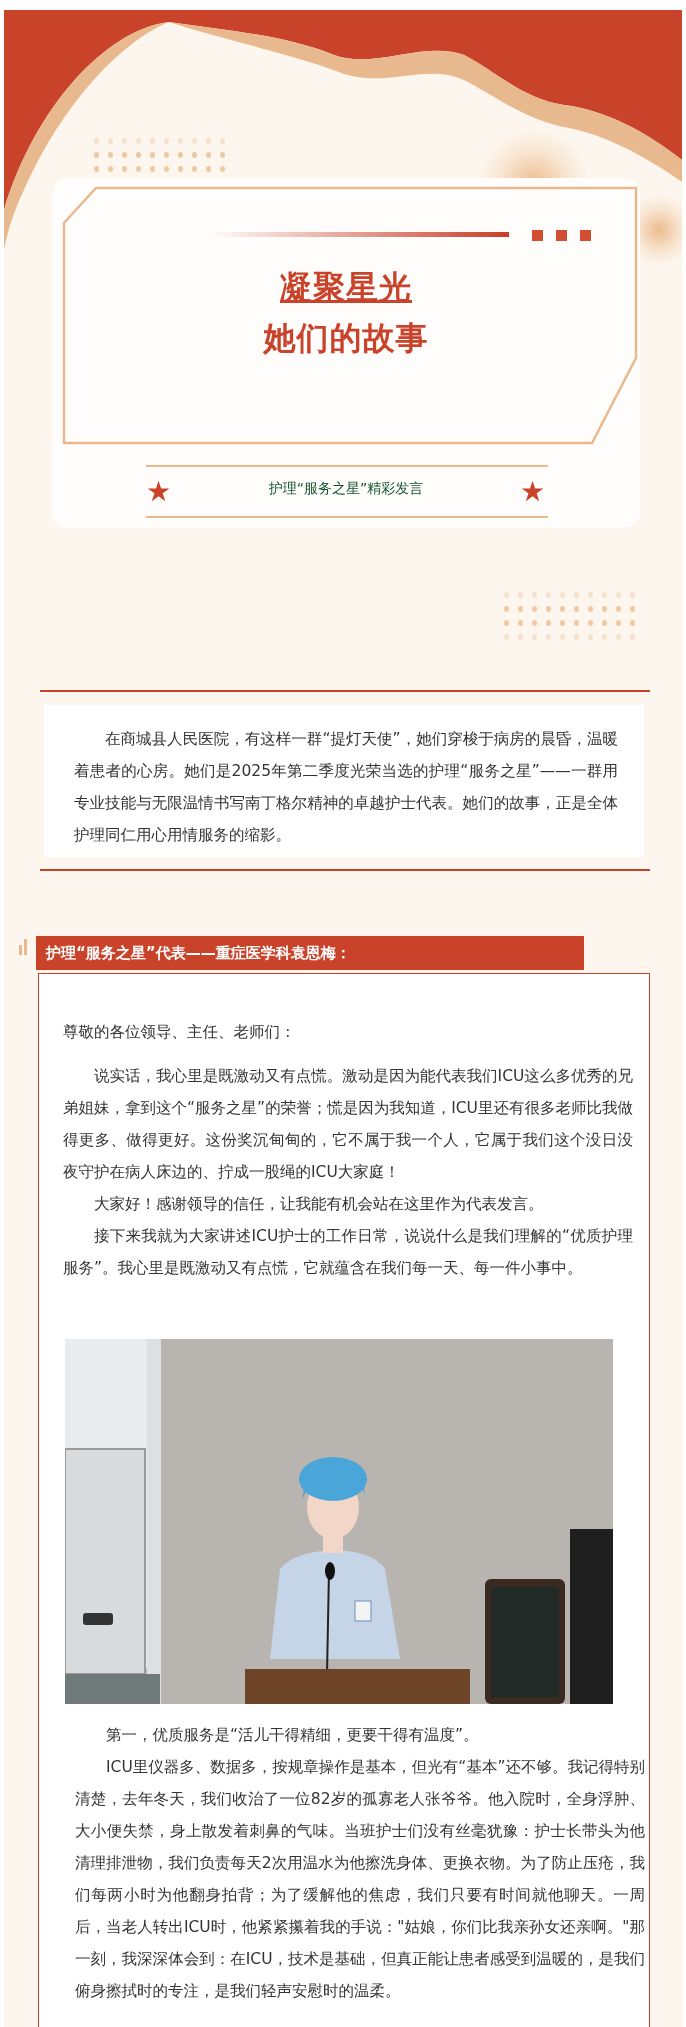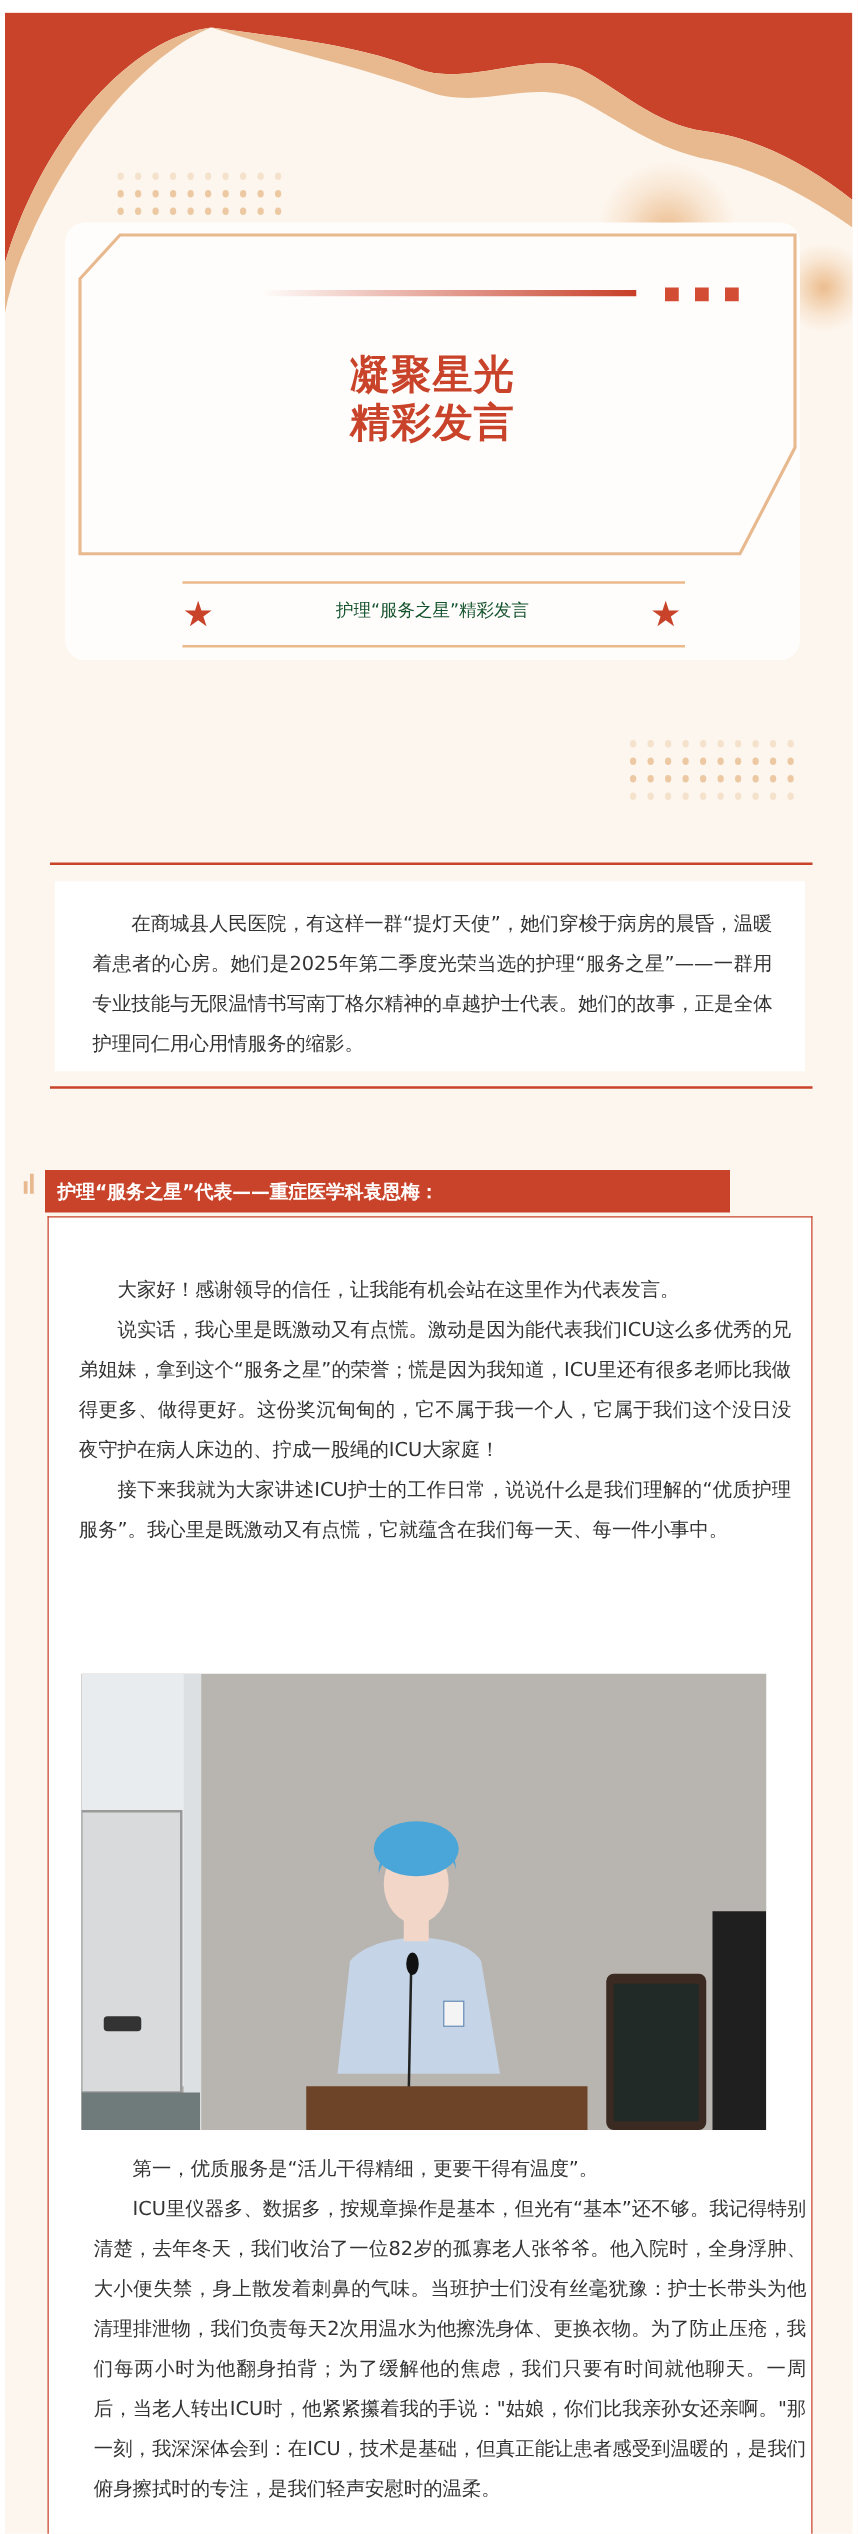--- a/index.html
+++ b/index.html
@@ -134,22 +134,22 @@
     <div class="card-outer"></div>
     <svg class="card-svg" width="588" height="350" viewBox="0 0 588 350">
       <path d="M44 10 L584 10 L584 180 L540 265 L12 265 L12 45 Z" transform="translate(0,0)" fill="none" stroke="#e8b98e" stroke-width="2.5"></path>
     </svg>
 
     <div class="grad-bar"></div>
     <div class="sq" style="left:528px;"></div>
     <div class="sq" style="left:552px;"></div>
     <div class="sq" style="left:576px;"></div>
 
-    <div class="title" style="top:268px;">凝聚星光</div>
-    <div class="title" style="top:307px;">精彩发言</div>
+    <div class="title" style="top:256px;text-decoration:underline;">凝聚星光</div>
+    <div class="title" style="top:307px;">她们的故事</div>
 
     <div class="hline" style="top:455px;"></div>
     <div class="star" style="left:142px; top:468px;">★</div>
     <div class="subtitle">护理“服务之星”精彩发言</div>
     <div class="star" style="left:516px; top:468px;">★</div>
     <div class="hline" style="top:506px;"></div>
 
     <div class="dots" style="left:500px; top:582px;">
       <i class="f"></i>
         <i class="f"></i>
@@ -201,22 +201,23 @@
   <div class="rule" style="top:859px;"></div>
 
   <div class="sec-deco">
     <span style="left:0; height:10px;"></span>
     <span style="left:5px; height:16px;"></span>
   </div>
   <div class="sec-header">护理“服务之星”代表——重症医学科袁恩梅：</div>
 
   <div class="sec-body">
     <div class="speech" style="top:42px;">
+      <p style="margin-bottom:12px;">尊敬的各位领导、主任、老师们：</p>
+      <p class="ind">说实话，我心里是既激动又有点慌。激动是因为能代表我们ICU这么多优秀的兄弟姐妹，拿到这个“服务之星”的荣誉；慌是因为我知道，ICU里还有很多老师比我做得更多、做得更好。这份奖沉甸甸的，它不属于我一个人，它属于我们这个没日没夜守护在病人床边的、拧成一股绳的ICU大家庭！</p>
       <p class="ind">大家好！感谢领导的信任，让我能有机会站在这里作为代表发言。</p>
-      <p class="ind">说实话，我心里是既激动又有点慌。激动是因为能代表我们ICU这么多优秀的兄弟姐妹，拿到这个“服务之星”的荣誉；慌是因为我知道，ICU里还有很多老师比我做得更多、做得更好。这份奖沉甸甸的，它不属于我一个人，它属于我们这个没日没夜守护在病人床边的、拧成一股绳的ICU大家庭！</p>
       <p class="ind">接下来我就为大家讲述ICU护士的工作日常，说说什么是我们理解的“优质护理服务”。我心里是既激动又有点慌，它就蕴含在我们每一天、每一件小事中。</p>
     </div>
 
     <div class="photo">
       <svg width="548" height="365" viewBox="0 0 548 365">
         <rect width="548" height="365" fill="#b8b4b0"></rect>
         <rect x="0" y="0" width="95" height="330" fill="#e9ecef"></rect>
         <rect x="82" y="0" width="14" height="365" fill="#dde0e2"></rect>
         <rect x="0" y="110" width="80" height="225" fill="#d9dadb" stroke="#9a9a9a" stroke-width="2"></rect>
         <rect x="18" y="274" width="30" height="12" rx="3" fill="#333"></rect>

